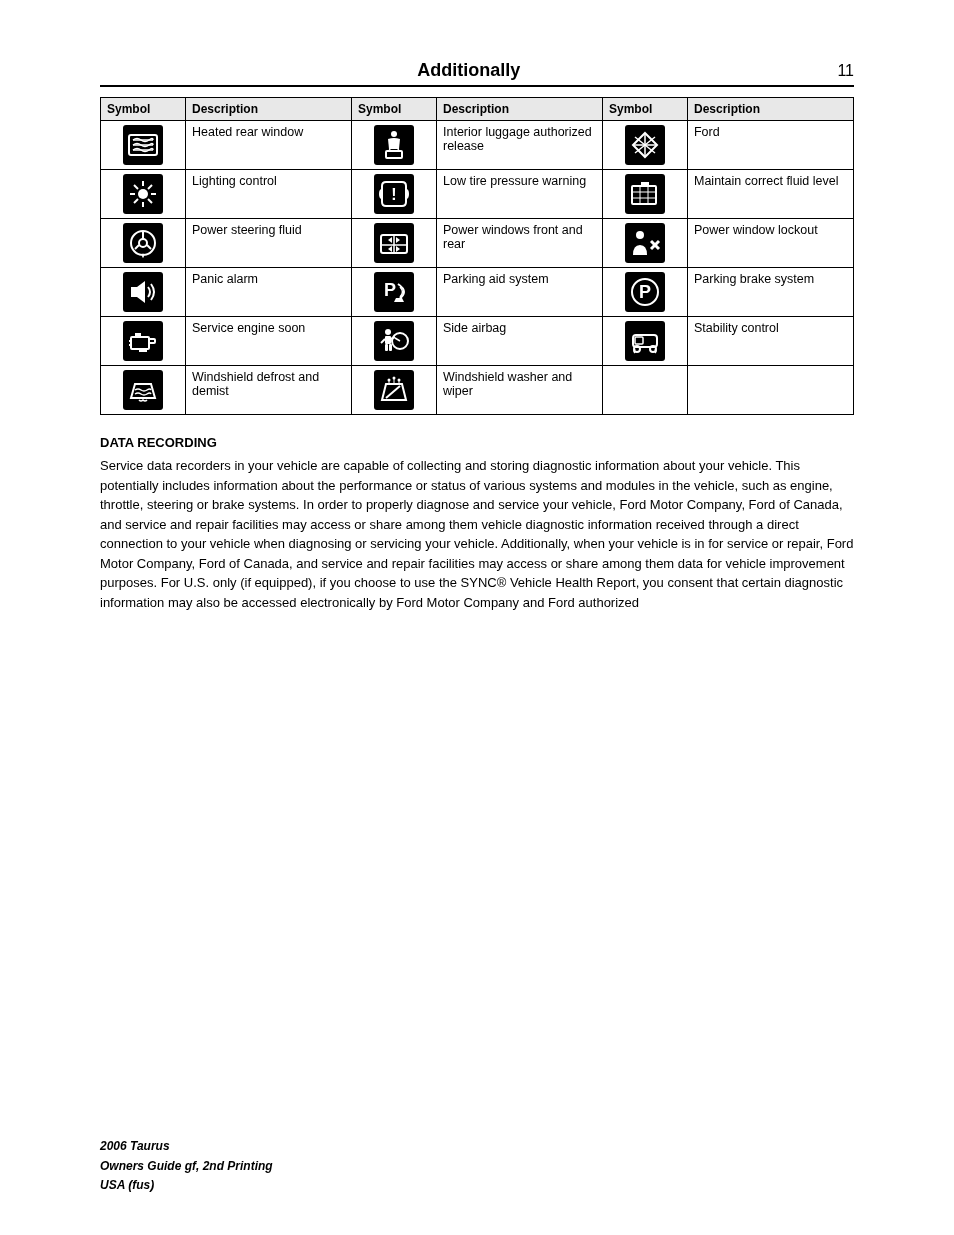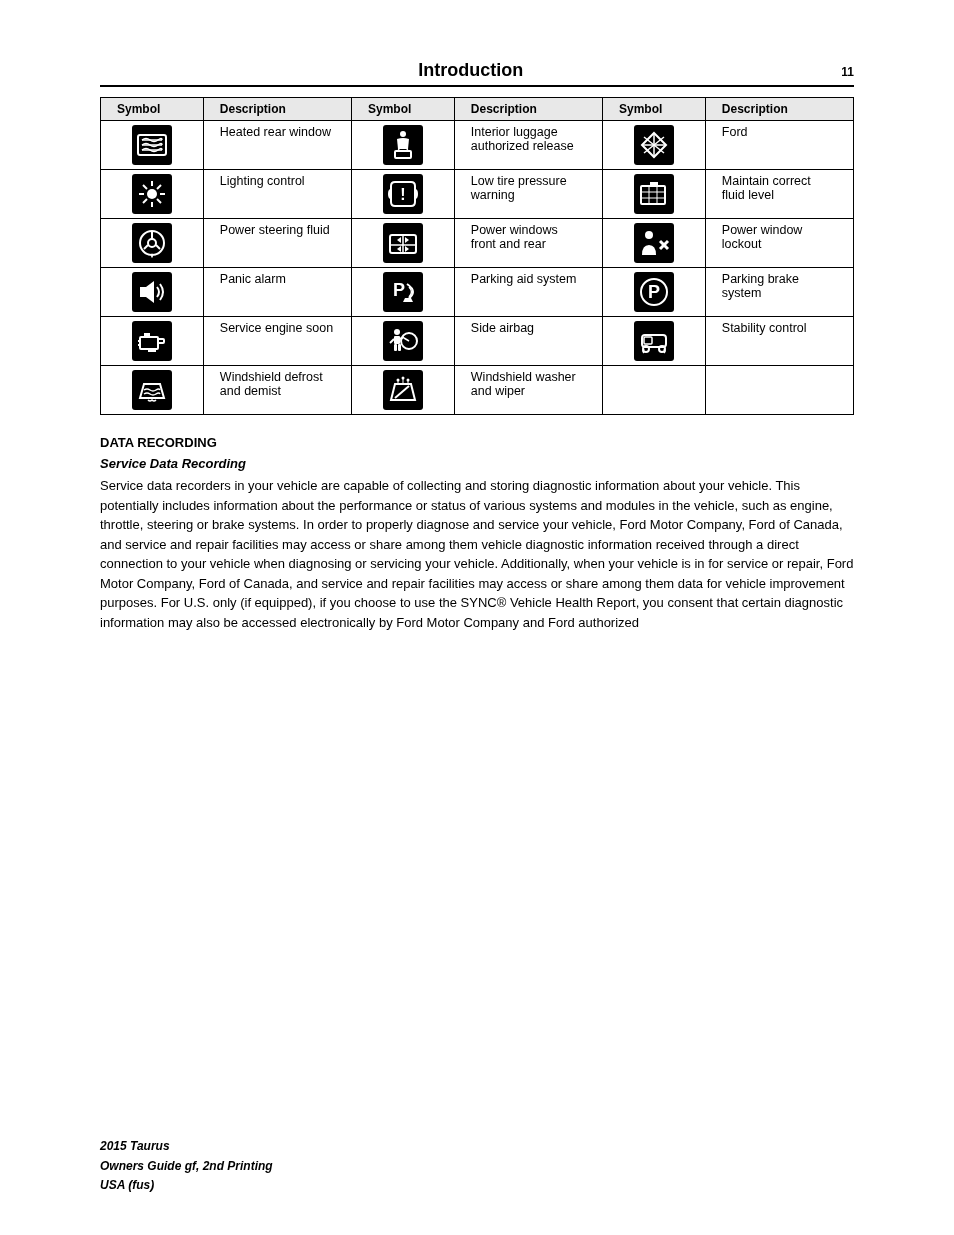--- a/index.html
+++ b/index.html
@@ -26,33 +26,33 @@
       padding-bottom: 4px;
       margin-bottom: 10px;
     }
     .page-title {
       font-size: 18px;
       font-weight: bold;
       flex: 1;
       text-align: center;
     }
     .page-number {
-      font-size: 12px;
-      font-weight: bold;
+      font-size: 16px;
+      font-weight: normal;
     }
     
     .symbols-table {
       width: 100%;
       border-collapse: collapse;
       margin-bottom: 18px;
       font-size: 12.5px;
     }
     .symbols-table th, .symbols-table td {
       border: 1px solid #000;
-      padding: 4px 16px;
+      padding: 4px 6px;
       vertical-align: top;
     }
     .symbols-table th {
       background: #e8e8e8;
       font-weight: bold;
       font-size: 12px;
       text-align: left;
     }
     .symbol-cell {
       width: 52px;
@@ -112,21 +112,21 @@
     .page-footer span {
       display: block;
     }
   </style>
 </head>
 <body>
 
 <div class="page">
 
   <div class="page-header">
-    <div class="page-title">Introduction</div>
+    <div class="page-title">Additionally</div>
     <div class="page-number">11</div>
   </div>
 
   <table class="symbols-table">
     <thead>
       <tr>
         <th>Symbol</th>
         <th>Description</th>
         <th>Symbol</th>
         <th>Description</th>
@@ -393,22 +393,21 @@
         </td>
         <td class="desc-cell">Windshield washer and wiper</td>
         <td class="symbol-cell"></td>
         <td class="desc-cell"></td>
       </tr>
     </tbody>
   </table>
 
   <div>
     <div class="section-heading">DATA RECORDING</div>
-    <div class="sub-heading">Service Data Recording</div>
     <div class="body-text">Service data recorders in your vehicle are capable of collecting and storing diagnostic information about your vehicle. This potentially includes information about the performance or status of various systems and modules in the vehicle, such as engine, throttle, steering or brake systems. In order to properly diagnose and service your vehicle, Ford Motor Company, Ford of Canada, and service and repair facilities may access or share among them vehicle diagnostic information received through a direct connection to your vehicle when diagnosing or servicing your vehicle. Additionally, when your vehicle is in for service or repair, Ford Motor Company, Ford of Canada, and service and repair facilities may access or share among them data for vehicle improvement purposes. For U.S. only (if equipped), if you choose to use the SYNC® Vehicle Health Report, you consent that certain diagnostic information may also be accessed electronically by Ford Motor Company and Ford authorized</div>
   </div>
 
   <div class="page-footer">
-    <span>2015 Taurus</span>
+    <span>2006 Taurus</span>
     <span>Owners Guide gf, 2nd Printing</span>
     <span>USA (fus)</span>
   </div>
 </div>
 
 </body></html>

